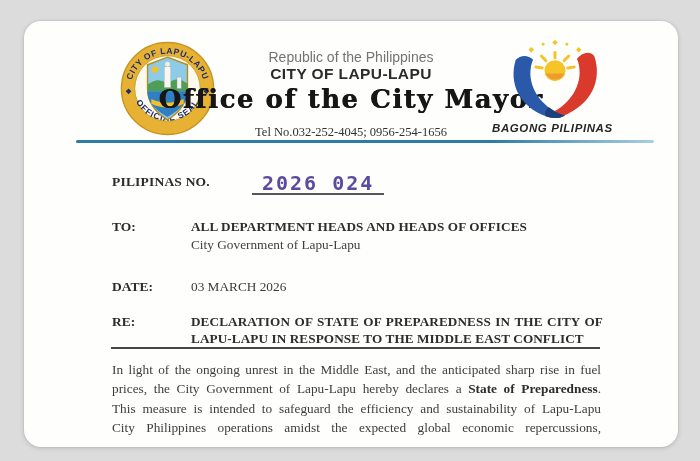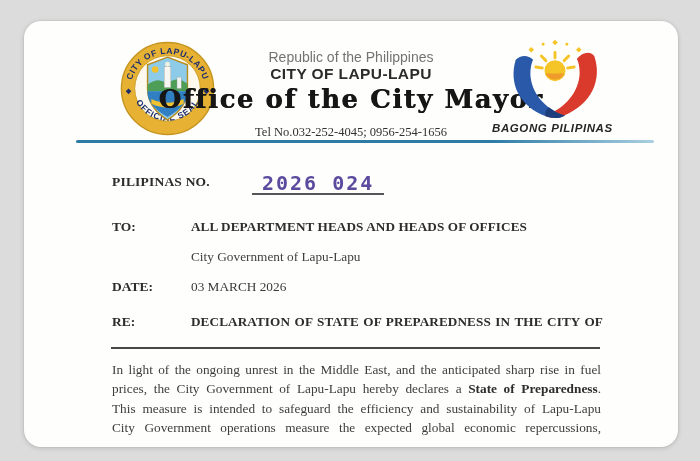--- a/index.html
+++ b/index.html
@@ -47,21 +47,21 @@
     position:absolute;left:238px;top:150px;
     font-family:"DejaVu Sans Mono",monospace;font-weight:bold;
     font-size:20px;letter-spacing:2px;color:#5b4a9e;white-space:pre;
   }
   .stamp-underline{position:absolute;left:228px;top:172px;width:132px;height:1.5px;background:#55555a;}
   
   .flabel{position:absolute;left:88px;font-weight:bold;font-size:13.5px;color:#2d2b2b;}
   .fvalue{position:absolute;left:167px;font-size:13.3px;color:#3a3a3a;}
   .fvalue .vbold{font-weight:bold;color:#2e2c2c;font-size:13.2px;letter-spacing:.1px;}
   .to-row{top:198px;}
-  .to-sub{margin-top:14px;color:#404040;}
+  .to-sub{margin-top:2px;color:#404040;}
   .date-row{top:258px;}
   .re-row{top:293px;}
   .re-value{width:412px;line-height:16.5px;}
   .re-l1{text-align:justify;text-align-last:justify;}
   .rule{position:absolute;left:87px;top:326px;width:489px;height:2px;background:#474747;}
   
   .body-par{
     position:absolute;left:88px;top:339px;width:489px;
     font-size:13.3px;line-height:19.4px;color:#3d3d3d;
   }
@@ -144,25 +144,26 @@
       <div class="vbold">ALL DEPARTMENT HEADS AND HEADS OF OFFICES</div>
       <div class="to-sub">City Government of Lapu-Lapu</div>
     </div>
 
     <span class="flabel date-row">DATE:</span>
     <div class="fvalue date-row vbold">03 MARCH 2026</div>
 
     <span class="flabel re-row">RE:</span>
     <div class="fvalue re-row re-value">
       <div class="vbold re-l1">DECLARATION OF STATE OF PREPAREDNESS IN THE CITY OF</div>
+      <div class="vbold">LAPU-LAPU IN RESPONSE TO THE MIDDLE EAST CONFLICT</div>
     </div>
 
     <div class="rule"></div>
 
     <div class="body-par">
         <div class="body-line"><span>In light of the ongoing unrest in the Middle East, and the anticipated sharp rise in fuel</span></div>
         <div class="body-line"><span>prices, the City Government of Lapu-Lapu hereby declares a </span><span class="b">State of Preparedness</span><span>.</span></div>
         <div class="body-line"><span>This measure is intended to safeguard the efficiency and sustainability of Lapu-Lapu</span></div>
-        <div class="body-line"><span>City Government operations measure the expected global economic repercussions,</span></div>
+        <div class="body-line"><span>City Philippines operations amidst the expected global economic repercussions,</span></div>
       </div>
 
   </div>
 </div>
 
 </body></html>

